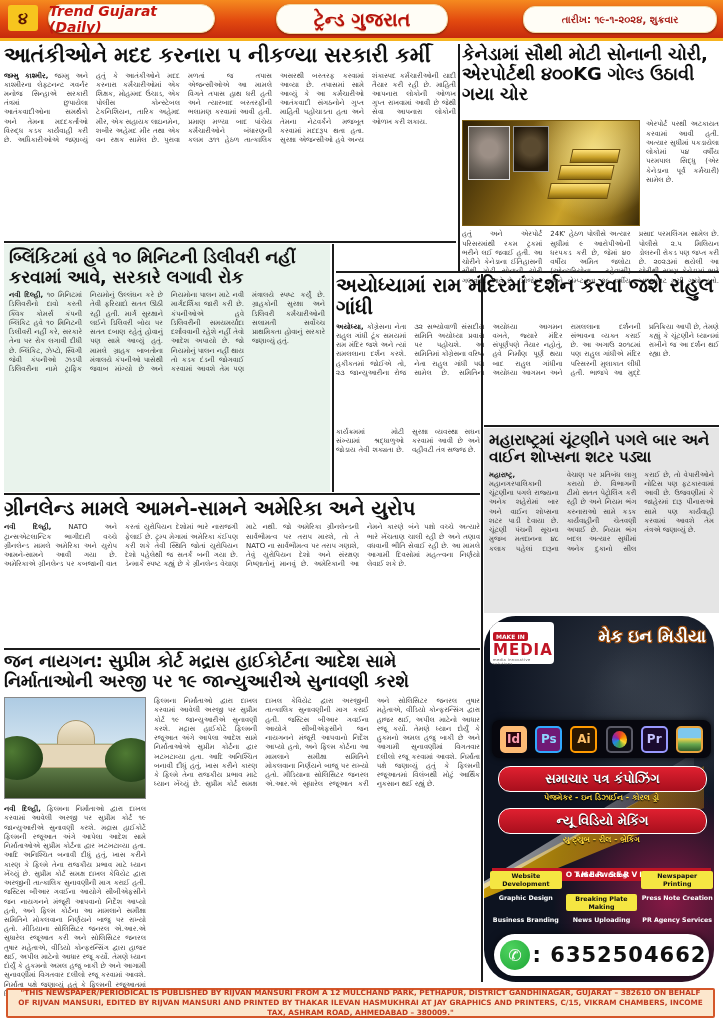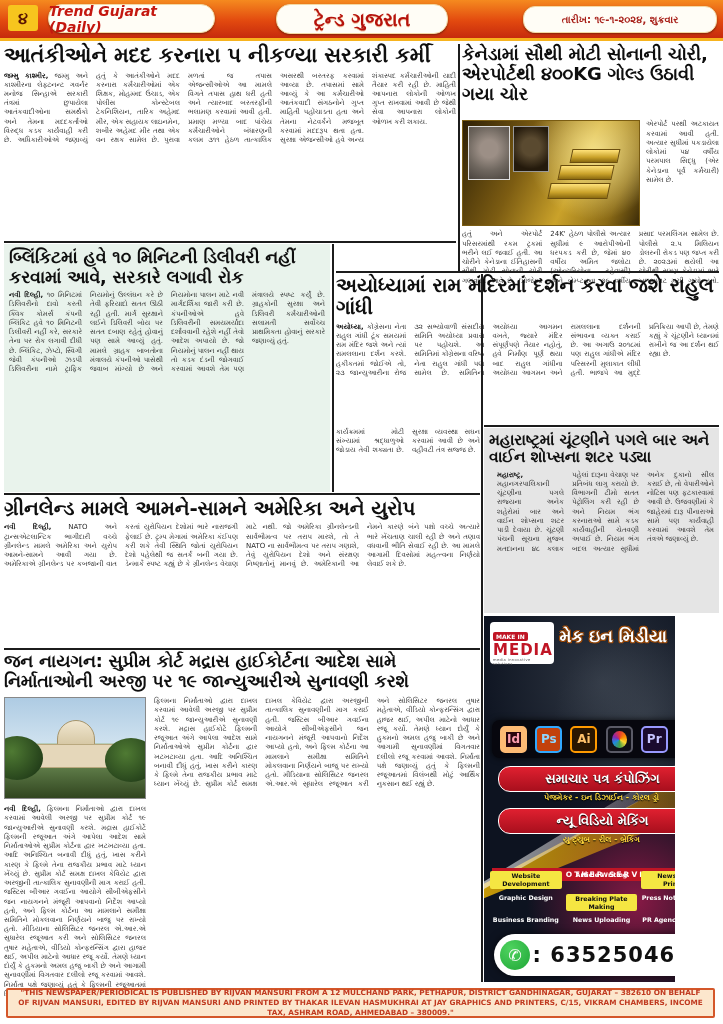--- a/index.html
+++ b/index.html
@@ -44,45 +44,45 @@
   
   .scphoto{position:relative;width:140px;height:100px;border:1px solid #888;overflow:hidden;
         background:linear-gradient(#aecbe3 0%,#cfe2ef 45%,#9fb98a 46%,#5d7a47 70%,#31451f);}
   .scbase{position:absolute;left:10px;top:46px;width:120px;height:22px;background:#e5d7ba;border:1px solid #b9a87e;}
   .scdome{position:absolute;left:52px;top:22px;width:36px;height:36px;border-radius:50% 50% 0 0;
           background:linear-gradient(#f0e6cf,#c9b88e);border:1px solid #a6946a;}
   .sctree{position:absolute;width:52px;height:44px;border-radius:50%;
           background:radial-gradient(circle at 40% 35%,#4f7a33,#24401a 75%);}
 
   
-  .ad{position:absolute;left:484px;top:616px;width:191px;height:366px;overflow:hidden;
+  .ad{position:absolute;left:484px;top:616px;width:230px;height:366px;overflow:hidden;
       background:
         radial-gradient(circle at 80% 78%, rgba(233,30,99,.55), rgba(0,0,0,0) 34%),
         radial-gradient(circle at 62% 18%, rgba(110,120,130,.35), rgba(0,0,0,0) 40%),
         radial-gradient(circle at 85% 28%, rgba(110,120,130,.28), rgba(0,0,0,0) 30%),
-        #0d1320;}
+        #0d1320; border-radius: 32px;}
   .beam{position:absolute;left:-60px;top:150px;width:280px;height:150px;
         background:linear-gradient(100deg,rgba(255,200,0,.95),rgba(255,140,0,.25));
         clip-path:polygon(0 100%,100% 0,100% 28%,6% 100%);}
   .beam2{position:absolute;left:-40px;top:120px;width:250px;height:170px;
         background:linear-gradient(100deg,rgba(255,255,255,.8),rgba(255,255,255,0));
         clip-path:polygon(0 100%,100% 10%,100% 20%,4% 100%);}
   .adlogo{position:absolute;left:6px;top:6px;width:64px;height:42px;background:#fff;border-radius:4px;
           padding:2px 3px;box-sizing:border-box;}
   .adlogo .l1{display:inline-block;background:#c01525;color:#fff;font-size:6px;font-weight:bold;padding:1px 3px;border-radius:2px;}
   .adlogo .l2{display:block;color:#c01525;font-weight:bold;font-size:15px;line-height:1;letter-spacing:1px;}
   .adlogo .l3{display:block;color:#555;font-size:3.6px;letter-spacing:.4px;}
   .adtitle{position:absolute;right:8px;top:10px;color:#fff;font-weight:bold;font-size:17px;
            text-shadow:0 0 2px #000,1px 1px 0 #c25700,-1px -1px 0 #c25700,1px -1px 0 #c25700,-1px 1px 0 #c25700;}
   .iconbar{position:absolute;left:8px;top:104px;width:219px;height:38px;background:#07070e;border-radius:8px;
            display:flex;align-items:center;justify-content:space-evenly;box-shadow:0 0 6px rgba(0,0,0,.8);}
   .appic{width:27px;height:27px;border-radius:5px;display:flex;align-items:center;justify-content:center;
          font-weight:bold;font-size:12px;box-sizing:border-box;}
   .ic-id{border:6px solid #fdba74;background:#2b070f;color:#ff9fb0;}
-  .ic-ps{border:2px solid #31a8ff;background:#c2410c;color:#8fd6ff;}
+  .ic-ps{border:2px solid #31a8ff;background:#701a75;color:#8fd6ff;}
   .ic-ai{border:2px solid #ff9a00;background:#2a1600;color:#ffc26b;}
   .ic-cd{border:2px solid #5a5a66;background:#101018;position:relative;}
   .balloon{width:15px;height:17px;border-radius:50% 50% 48% 48%;
            background:conic-gradient(#e53935,#fb8c00,#fdd835,#43a047,#1e88e5,#8e24aa,#e53935);}
   .ic-pr{border:2px solid #9999ff;background:#1a0a2e;color:#c5c2ff;}
   .ic-pv{border:2px solid #e8a33d;background:linear-gradient(#7ec8ef 45%,#f5d34c 46%,#69a84f 70%,#2f5d2a);}
   .adpill{position:absolute;left:14px;width:207px;height:24px;background:linear-gradient(#e02030,#a80f1d);
           border:1px solid #fff;border-radius:12px;color:#fff;font-weight:bold;font-size:13px;
           display:flex;align-items:center;justify-content:center;text-shadow:0 1px 1px #000;}
   .adsub{position:absolute;left:0;width:235px;text-align:center;color:#ffd93d;font-weight:bold;font-size:8px;
@@ -156,21 +156,21 @@
       <span>કોંગ્રેસના નેતા રાહુલ ગાંધી ટૂંક સમયમાં રામ મંદિર જશે અને ત્યાં રામલલાના દર્શન કરશે. હકીકતમાં જોઈએ તો, ૨૩ જાન્યુઆરીના રોજ ૩૨ સભ્યોવાળી સંસદીય સમિતિ અયોધ્યા પ્રવાસ પર પહોંચશે. આ સમિતિમાં કોંગ્રેસના વરિષ્ઠ નેતા રાહુલ ગાંધી પણ સામેલ છે. સમિતિના અયોધ્યા આગમન વખતે, જ્યારે મંદિર સંપૂર્ણપણે તૈયાર નહોતું, હવે નિર્માણ પૂર્ણ થયા બાદ રાહુલ ગાંધીના અયોધ્યા આગમન અને રામલલાના દર્શનની સંભાવના વ્યક્ત કરાઈ છે. આ અગાઉ ૨૦૧૮માં પણ રાહુલ ગાંધીએ મંદિર પરિસરની મુલાકાત લીધી હતી. ભાજપે આ મુદ્દે પ્રતિક્રિયા આપી છે, તેમણે કહ્યું કે ચૂંટણીને ધ્યાનમાં રાખીને જ આ દર્શન થઈ રહ્યા છે.</span>
     </div>
   </section>
 
   <section class="art" style="left:336px;top:428px;width:144px;height:62px;">
     <div class="body c2" style="height:60px;">કાર્યક્રમમાં મોટી સંખ્યામાં શ્રદ્ધાળુઓ જોડાય તેવી શક્યતા છે. સુરક્ષા વ્યવસ્થા સઘન કરવામાં આવી છે અને વહીવટી તંત્ર સજ્જ છે.</div>
   </section>
 
   <section class="art" style="left:484px;top:428px;width:235px;height:185px;background:#e5e5e5;padding:4px 5px;">
     <h2 class="hl" style="font-size:15.5px;">મહારાષ્ટ્રમાં ચૂંટણીને પગલે બાર અને વાઈન શોપ્સના શટર પડ્યા</h2>
-    <div class="body c3" style="height:128px;margin-top:4px;margin-left:8px;">
+    <div class="body c3" style="height:128px;margin-top:4px;">
       <b class="dateline">મહારાષ્ટ્ર,</b>
       <span>મહાનગરપાલિકાની ચૂંટણીના પગલે રાજ્યના અનેક શહેરોમાં બાર અને વાઈન શોપ્સના શટર પાડી દેવાયા છે. ચૂંટણી પંચની સૂચના મુજબ મતદાનના ૪૮ કલાક પહેલાં દારૂના વેચાણ પર પ્રતિબંધ લાગુ કરાયો છે. વિભાગની ટીમો સતત પેટ્રોલિંગ કરી રહી છે અને નિયમ ભંગ કરનારાઓ સામે કડક કાર્યવાહીની ચેતવણી અપાઈ છે. નિયમ ભંગ બદલ અત્યાર સુધીમાં અનેક દુકાનો સીલ કરાઈ છે, તો વેપારીઓને નોટિસ પણ ફટકારવામાં આવી છે. ઉજવણીમાં કે જાહેરમાં દારૂ પીનારાઓ સામે પણ કાર્યવાહી કરવામાં આવશે તેમ તંત્રએ જણાવ્યું છે.</span>
     </div>
   </section>
 
   <section class="art" style="left:4px;top:497px;width:476px;height:150px;">
     <h2 class="hl" style="font-size:20px;">ગ્રીનલેન્ડ મામલે આમને-સામને અમેરિકા અને યુરોપ</h2>
     <div class="body c4" style="height:114px;margin-top:4px;">
       <b class="dateline">નવી દિલ્હી,</b>
       <span>NATO અને ટ્રાન્સએટલાન્ટિક ભાગીદારી વચ્ચે ગ્રીનલેન્ડ મામલે અમેરિકા અને યુરોપ આમને-સામને આવી ગયા છે. અમેરિકાએ ગ્રીનલેન્ડ પર કબજાની વાત કરતાં યુરોપિયન દેશોમાં ભારે નારાજગી ફેલાઈ છે. ટ્રમ્પ મેગામાં અમેરિકા કંઈપણ કરી શકે તેવી સ્થિતિ જોતાં યુરોપિયન દેશો પહેલેથી જ સતર્ક બની ગયા છે. ડેન્માર્કે સ્પષ્ટ કહ્યું છે કે ગ્રીનલેન્ડ વેચાણ માટે નથી. જો અમેરિકા ગ્રીનલેન્ડની સાર્વભૌમત્વ પર તરાપ મારશે, તો તે NATO ના સાર્વભૌમત્વ પર તરાપ ગણાશે, તેવું યુરોપિયન દેશો અને સંરક્ષણ નિષ્ણાતોનું માનવું છે. અમેરિકાની આ નેમને કારણે બંને પક્ષો વચ્ચે અત્યારે ભારે ખેંચતાણ ચાલી રહી છે અને તણાવ વધવાની ભીતિ સેવાઈ રહી છે. આ મામલે આગામી દિવસોમાં મહત્ત્વના નિર્ણયો લેવાઈ શકે છે.</span>

